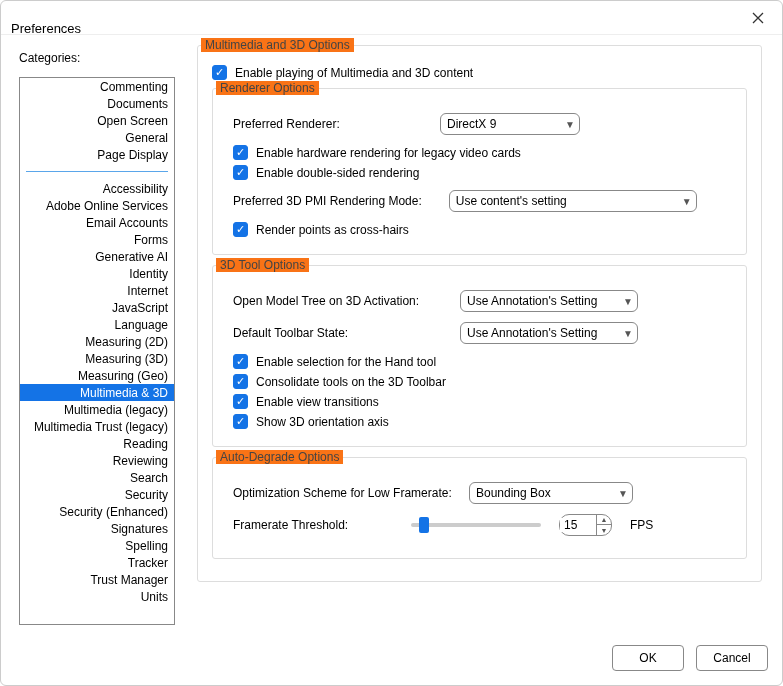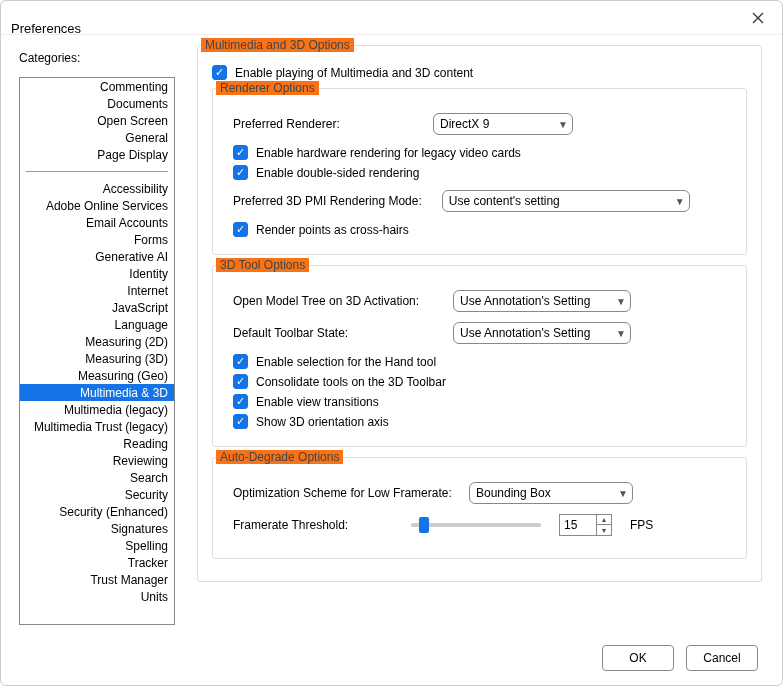--- a/index.html
+++ b/index.html
@@ -25,41 +25,41 @@
 
 .group { border: 1px solid #ddd; border-radius: 3px; margin-bottom: 10px; padding: 14px 14px 12px 14px; position: relative; }
 .group-title { position: absolute; top: -8px; left: 3px; background: #f97316; padding: 0 4px; color: #444; }
 
 .check-row { display: flex; align-items: center; gap: 8px; margin: 5px 0 5px 6px; }
 .check-row.outer { margin-left: 0; margin-bottom: 8px; }
 .cbx { width: 15px; height: 15px; border: 1px solid #888; border-radius: 3px; display: inline-flex; align-items: center; justify-content: center; cursor: pointer; flex-shrink: 0; }
 .cbx.on { background: #1473e6; border-color: #1473e6; color: #fff; }
 .cbx.on::after { content: "✓"; font-size: 11px; line-height: 1; }
 
-.field-row { display: flex; align-items: center; margin: 10px 0 10px 6px; gap: 20px; }
+.field-row { display: flex; align-items: center; margin: 10px 0 10px 6px; gap: 27px; }
 .field-row .lbl { min-width: 180px; }
 .field-row.wide .lbl { min-width: 200px; }
 
 .select { height: 22px; border: 1px solid #888; border-radius: 6px; background: #fff; padding: 0 4px 0 6px; display: flex; align-items: center; justify-content: space-between; cursor: pointer; }
 .select .caret { font-size: 10px; color: #555; margin-left: 6px; }
 .sel-w1 { width: 140px; }
 .sel-w2 { width: 248px; }
 .sel-w3 { width: 178px; }
 .sel-w4 { width: 164px; }
 
 .slider { width: 130px; height: 4px; background: #ccc; border-radius: 2px; position: relative; display: inline-block; cursor: pointer; }
 .slider .thumb { position: absolute; top: -6px; width: 10px; height: 16px; background: #1473e6; border-radius: 2px; left: 8px; }
 
-.numbox { display: flex; align-items: center; border: 1px solid #888; border-radius: 0; height: 22px; }
+.numbox { display: flex; align-items: center; border: 1px solid #888; border-radius: 10px; height: 22px; }
 .numbox .val { width: 36px; padding: 0 4px; border: none; outline: none; }
 .numbox .spin { display: flex; flex-direction: column; border-left: 1px solid #888; }
 .numbox .spin span { width: 14px; height: 10px; font-size: 7px; display: flex; align-items: center; justify-content: center; cursor: pointer; color: #555; }
 .numbox .spin span:first-child { border-bottom: 1px solid #888; }
 
-.footer { position: absolute; bottom: 0; left: 0; right: 0; height: 54px; display: flex; align-items: center; justify-content: flex-end; gap: 12px; padding-right: 24px; }
+.footer { position: absolute; bottom: 0; left: 0; right: 0; height: 54px; display: flex; align-items: center; justify-content: flex-end; gap: 12px; padding-right: 14px; }
 .btn { min-width: 72px; height: 26px; border: 1px solid #888; border-radius: 4px; background: #fff; display: flex; align-items: center; justify-content: center; cursor: pointer; }
 </style>
 </head>
 <body>
 
 <div class="titlebar">
   <div class="title">Preferences</div>
   <div class="close">
     <svg width="12" height="12" viewBox="0 0 12 12">
         <path d="M1 1 L11 11 M11 1 L1 11" stroke="#333" stroke-width="1.3" fill="none"></path>

